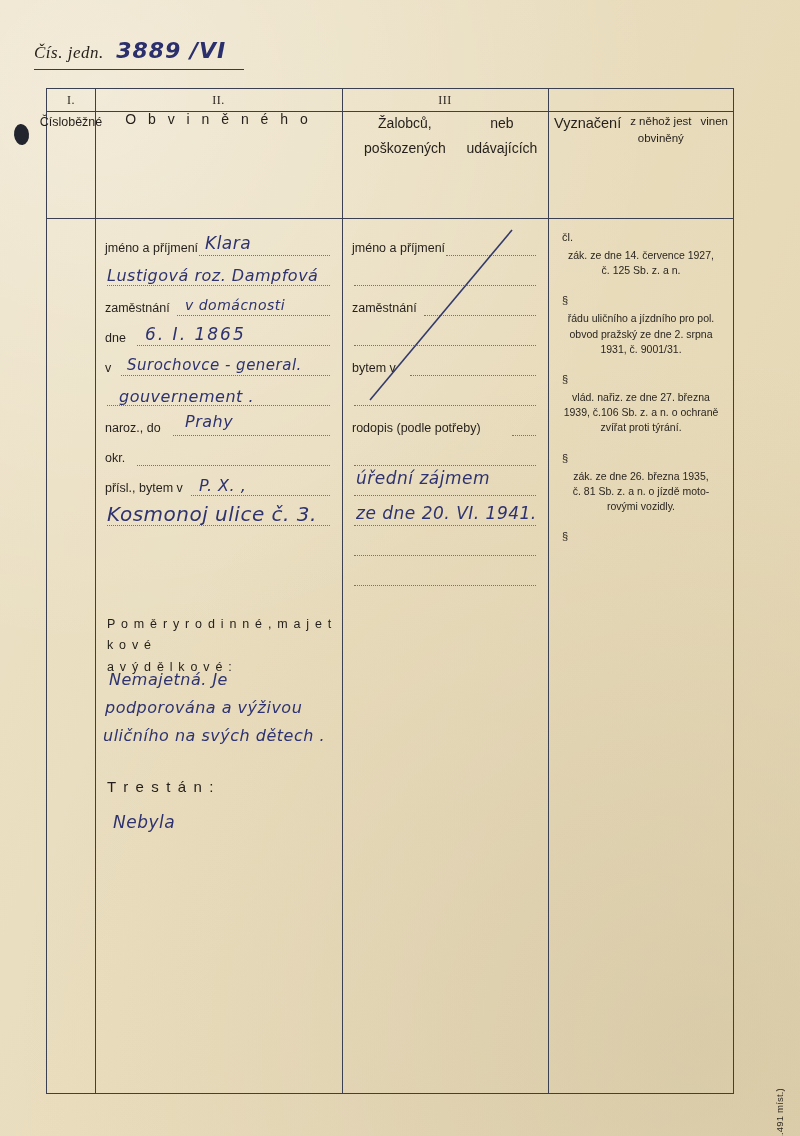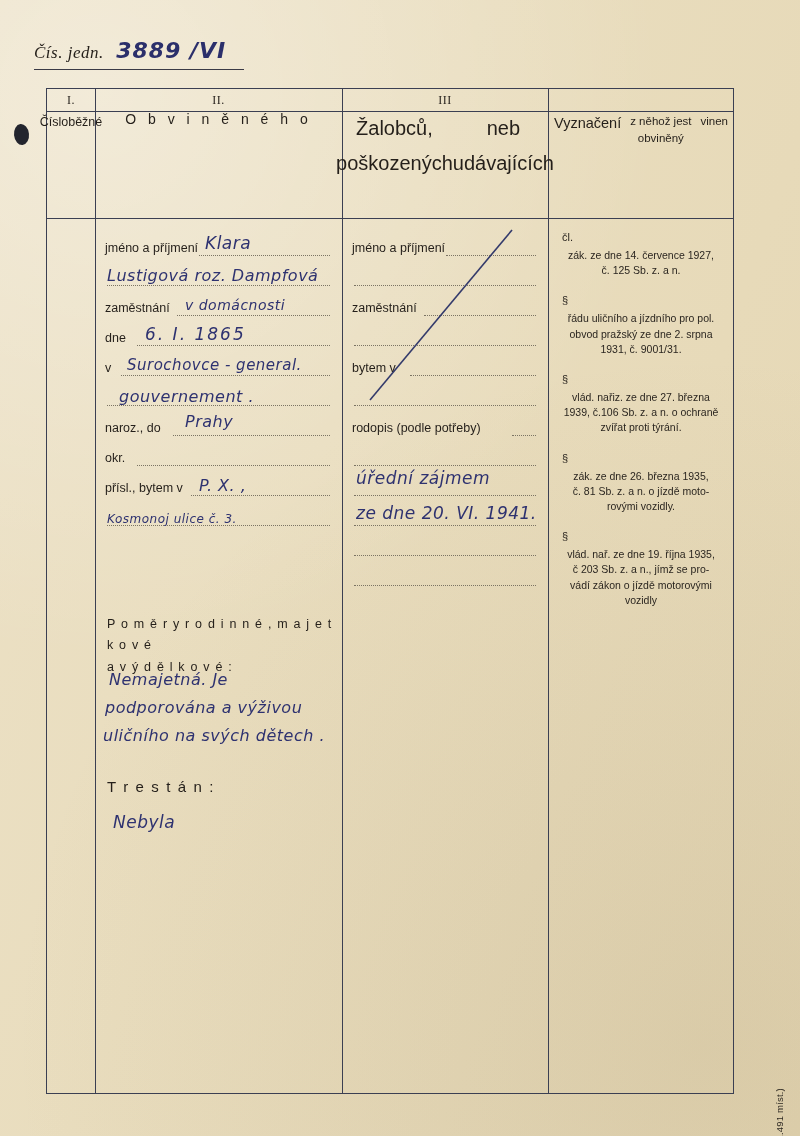--- a/index.html
+++ b/index.html
@@ -129,21 +129,21 @@
     line-height: 1.9;
   }
   .h-wide {
     font-family: "Liberation Sans", sans-serif;
     font-size: 14px;
     letter-spacing: 4px;
     font-weight: normal;
   }
   .h-mid {
     font-family: "Liberation Sans", sans-serif;
-    font-size: 20px;
+    font-size: 14px;
     line-height: 1.75;
   }
   .h-col4-main {
     font-family: "Liberation Sans", sans-serif;
     font-size: 14.5px;
     line-height: 1.75;
   }
   .h-col4-sub {
     font-family: "Liberation Sans", sans-serif;
     font-size: 11.5px;
@@ -348,21 +348,21 @@
       </div>
 
       <div class="formline">
         <span class="txt">přísl., bytem v</span>
         <span class="dotline" style="left:86px;"></span>
         <span class="hand" style="left:94px; bottom:5px; font-size:16px;">P. X. ,</span>
       </div>
 
       <div class="blankline">
         <span class="dotline"></span>
-        <span class="hand" style="left:2px; bottom:4px; font-size:12px;">Kosmonoj ulice č. 3.</span>
+        <span class="hand" style="left:2px; bottom:4px; font-size:20px;">Kosmonoj ulice č. 3.</span>
       </div>
 
       <div class="pomery">
         <div>P o m ě r y   r o d i n n é ,   m a j e t k o v é</div>
         <div>a   v ý d ě l k o v é :</div>
       </div>
 
       <div class="hand" style="left:14px; top:452px; font-size:16px;">Nemajetná. Je</div>
       <div class="hand" style="left:10px; top:480px; font-size:16px;">podporována a výživou</div>
       <div class="hand" style="left:8px; top:508px; font-size:16px;">uličního na svých dětech .</div>
@@ -446,22 +446,18 @@
 
       <div class="blk">
         <span class="sym">§</span>
         <span style="white-space:pre-line;">zák.  ze dne 26. března 1935,
 č. 81 Sb. z. a n. o jízdě moto-
 rovými vozidly.</span>
       </div>
 
       <div class="blk">
         <span class="sym">§</span>
-        <span style="white-space:pre-line;">vlád. nař. ze dne 19. října 1935,
-č 203 Sb. z. a n., jímž se pro-
-vádí zákon o jízdě motorovými
-vozidly</span>
       </div>
     </div>
   </div>
 
   <div class="sidenote">Trestní zápis o přestupcích (podle nař. býv. místodrž. ze dne 13 března 1858, č. 11.491 míst.)</div>
 </div>
 
 </body></html>

